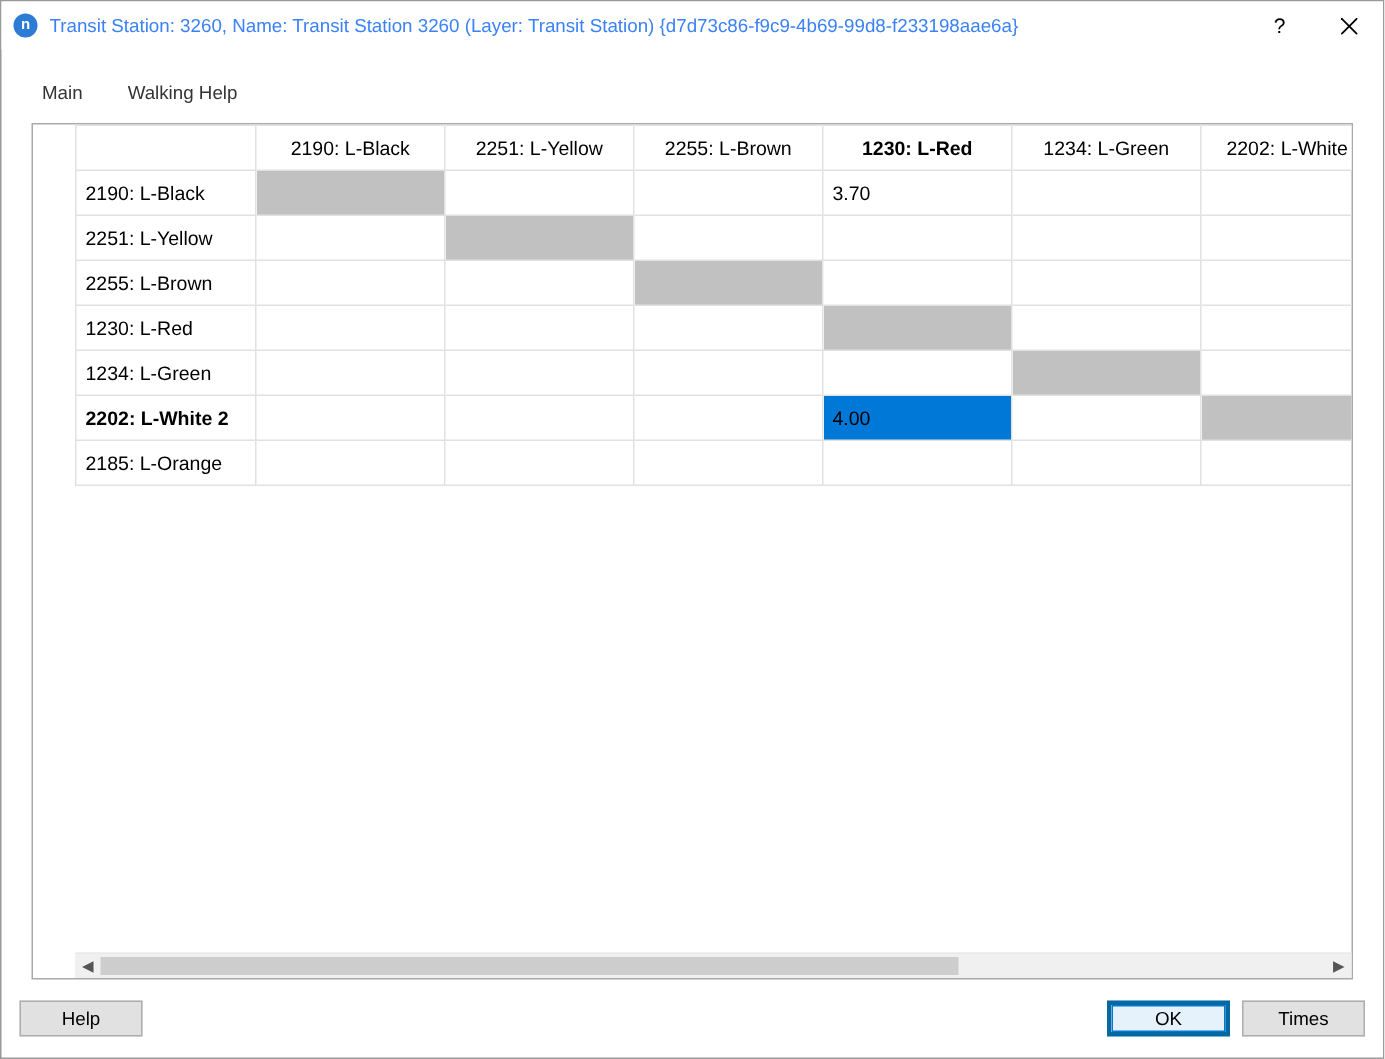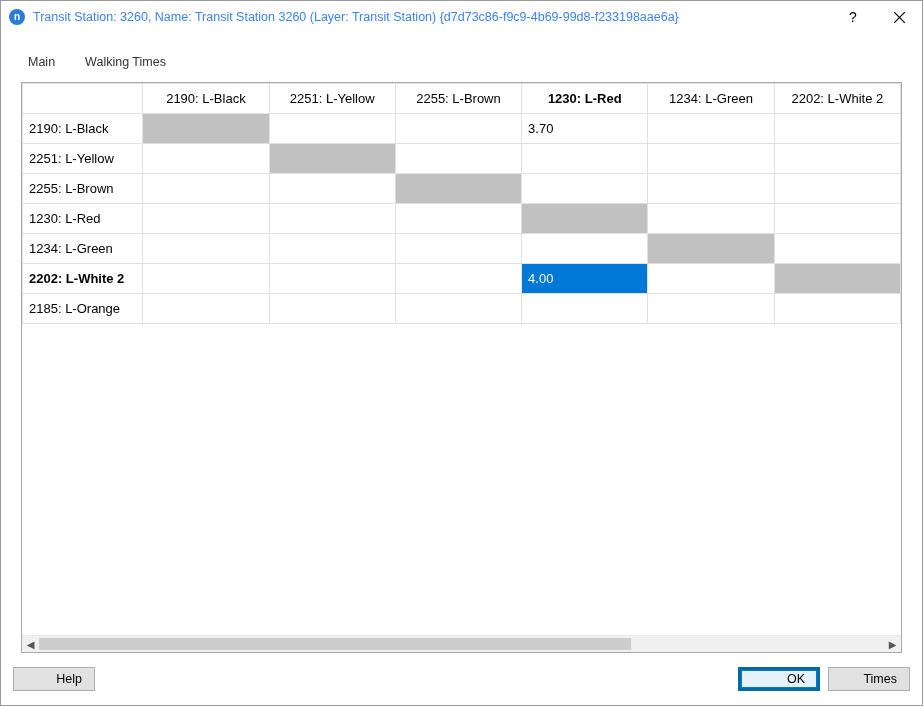--- a/index.html
+++ b/index.html
@@ -67,21 +67,21 @@
     margin: 0 12px 0 12px;
     padding: 8px 8px 8px 8px;
     display: flex; flex-direction: column;
     min-height: 0;
   }
   .grid-outer {
     flex: 1;
     border: 1px solid #a9a9a9;
     background: #fff;
     min-height: 0;
-    display: flex; flex-direction: column;
+    display: flex; flex-direction: column; padding-left: 28px;
   }
   .grid-scroll {
     flex: 1;
     overflow: hidden;
     position: relative;
   }
   table.grid {
     border-collapse: collapse;
     width: 100%;
     table-layout: fixed;
@@ -101,21 +101,21 @@
   }
   table.grid thead th {
     text-align: center;
     font-weight: normal;
     background: #fff;
   }
   table.grid thead th.bold { font-weight: 600; }
   table.grid tbody th.rowhdr { background: #fff; }
   table.grid tbody th.rowhdr.bold { font-weight: 600; }
   td.diag { background: #c1c1c1; }
-  td.selected { background: #0078d7; color: #fef9c3; border: 1px dotted #004f90; }
+  td.selected { background: #0078d7; color: #000000; border: 1px dotted #004f90; }
 
   
   .hscroll {
     height: 17px;
     display: flex;
     align-items: stretch;
     border-top: 1px solid #e9e9e9;
     background: #f0f0f0;
   }
   .hscroll .arrow {
@@ -140,21 +140,21 @@
     display: flex; align-items: center;
     padding: 0 12px 8px 12px;
     gap: 8px;
   }
   .footer .spacer { flex: 1; }
   .btn {
     min-width: 82px; height: 24px;
     border: 1px solid #adadad;
     background: #e1e1e1;
     font-size: 12.5px;
-    display: flex; align-items: center; justify-content: flex-end;
+    display: flex; align-items: center; justify-content: center;
     padding: 0 12px;
   }
   .btn.default { border: 3px solid #0369a1; background: #e5f1fb; box-shadow: inset 0 0 0 1px #0078d7; }
 </style>
 </head>
 <body>
 
 <div class="window">
 
   <div class="titlebar">
@@ -168,21 +168,21 @@
     <div class="title-btn">
       <svg width="11" height="11" viewBox="0 0 10 10">
           <line x1="0" y1="0" x2="10" y2="10" stroke-width="1.1"></line>
           <line x1="10" y1="0" x2="0" y2="10" stroke-width="1.1"></line>
         </svg>
     </div>
   </div>
 
   <div class="tabstrip" id="tabstrip">
       <div class="tab">Main</div>
-      <div class="tab">Walking Times</div>
+      <div class="tab">Walking Help</div>
     </div>
 
   <div class="content">
     <div class="grid-outer">
       <div class="grid-scroll">
         <table class="grid" id="grid">
             <colgroup>
               <col class="rowhdr">
               <col class="datacol">
               <col class="datacol">

